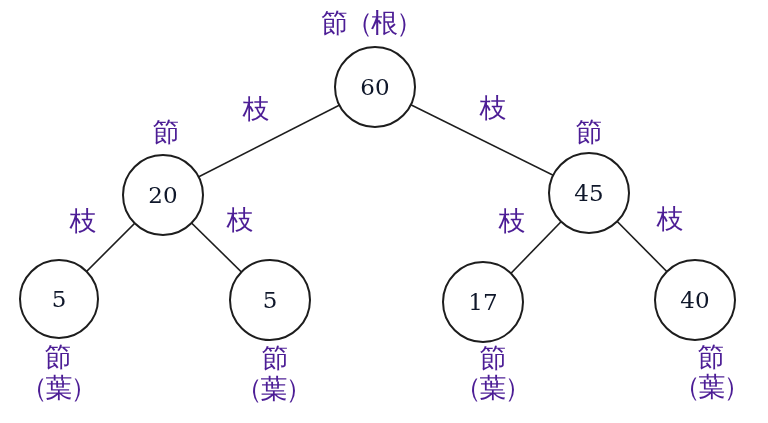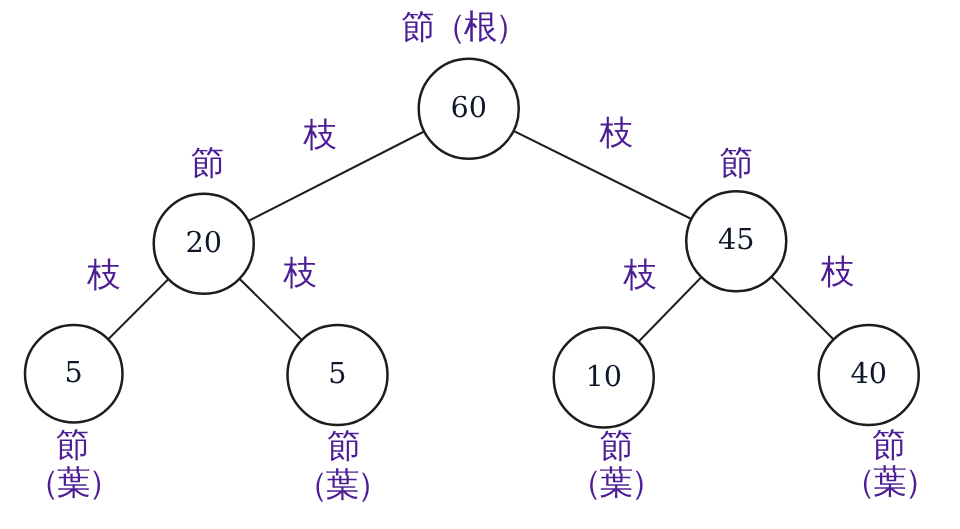--- a/index.html
+++ b/index.html
@@ -70,21 +70,21 @@
     <circle class="tree-circle" cx="270" cy="300" r="40"></circle>
     <circle class="tree-circle" cx="483" cy="302" r="40"></circle>
     <circle class="tree-circle" cx="695" cy="300" r="40"></circle>
   </svg>
 
   <div class="num" style="left:375px; top:87px">60</div>
   <div class="num" style="left:163px; top:195px">20</div>
   <div class="num" style="left:589px; top:193px">45</div>
   <div class="num" style="left:59px;  top:299px">5</div>
   <div class="num" style="left:270px; top:300px">5</div>
-  <div class="num" style="left:483px; top:302px">10</div>
+  <div class="num" style="left:483px; top:302px">17</div>
   <div class="num" style="left:695px; top:300px">40</div>
 
   <div class="label" style="left:371px; top:22px">節（根）</div>
   <div class="label" style="left:165px; top:131px">節</div>
   <div class="label" style="left:588px; top:131px">節</div>
 
   <div class="label" style="left:57px;  top:356px">節</div>
   <div class="label" style="left:58px;  top:387px">（葉）</div>
   <div class="label" style="left:274px; top:357px">節</div>
   <div class="label" style="left:273px; top:388px">（葉）</div>

